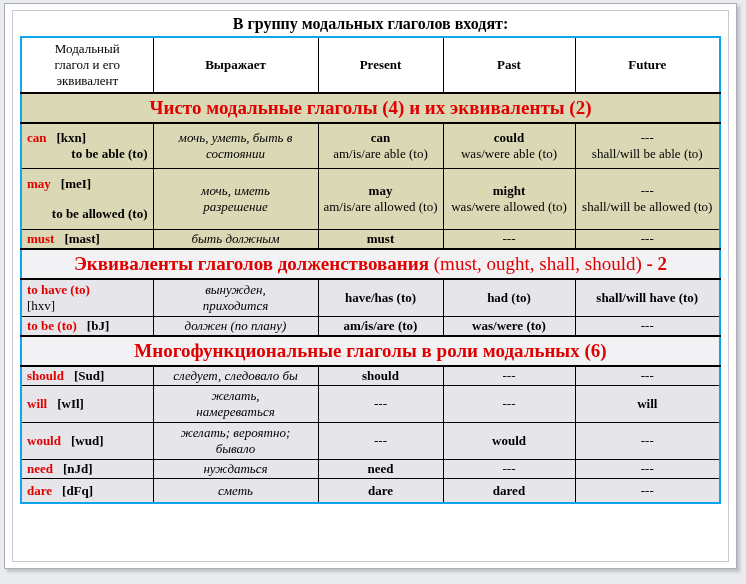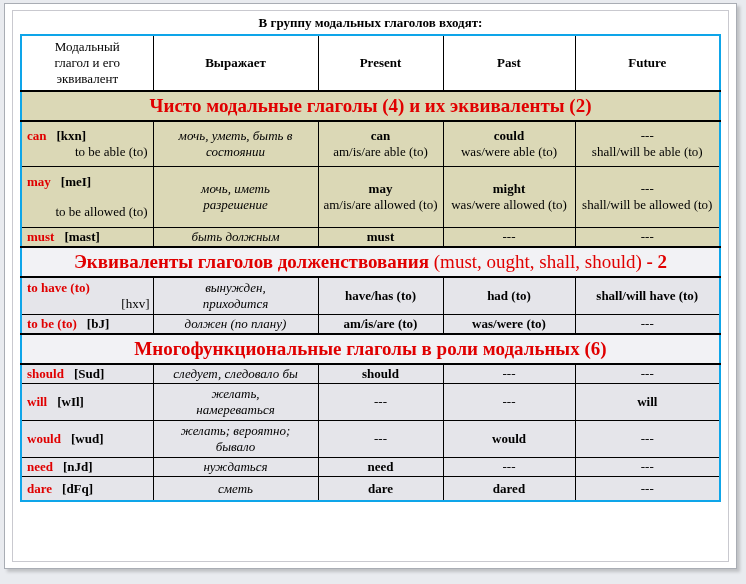--- a/index.html
+++ b/index.html
@@ -13,21 +13,21 @@
     position:absolute;left:4px;top:3px;width:733px;height:566px;
     background:#ffffff;border:1px solid #a9adb4;box-sizing:border-box;
     box-shadow:3px 3px 3px rgba(0,0,0,0.18);
   }
   .inner{
     position:absolute;left:7px;top:6px;right:7px;bottom:6px;
     border:1px solid #c9c9cf;box-sizing:border-box;
     padding:3px 7px;
   }
   .title{
-    text-align:center;font-weight:bold;font-size:13px;
+    text-align:center;font-weight:bold;font-size:16px;
     margin:1px 0 3px 0;
   }
   table{
     width:699px;margin:0 auto;border-collapse:collapse;table-layout:fixed;
     border:2px solid #0ea5e9;font-size:13px;
   }
   col.c1{width:132px}col.c2{width:165px}col.c3{width:125px}col.c4{width:132px}col.c5{width:145px}
   th,td{
     border:1px solid #000;padding:1px 3px;text-align:center;vertical-align:middle;
     line-height:1.25;overflow:hidden;
@@ -39,23 +39,23 @@
   tr.grayhead td{background:var(--grayhead,#f2f2f5);}
   tr.section-row td{
     color:var(--red,#e00000);font-weight:bold;font-size:19px;
     border-top:2px solid #000;border-bottom:2px solid #000;padding:2px;
   }
   .seg-normal{font-weight:normal;}
   .cell-modal{text-align:left;padding-left:5px;}
   .verb{color:var(--red,#e00000);font-weight:bold;}
   .transcr{margin-left:10px;font-weight:bold;color:#000;}
   .line2{line-height:1.2;}
-  .line2.bold{font-weight:normal;}
+  .line2.bold{font-weight:bold;}
   .line2.align-right{text-align:right;padding-right:2px;}
-  .line2.align-center{text-align:right;}
+  .line2.align-center{text-align:left;}
   .line2.gap{margin-top:13px;}
   .cell-meaning{font-style:italic;white-space:pre-line;}
   .tense-line{line-height:1.25;}
   .tense-line.b{font-weight:bold;}
   .row-can td{height:42px;}
   .row-may td{height:58px;}
   .row-ought td{height:33px;}
   .row-have td{height:34px;}
   .row-would td{height:34px;}
   .row-will td{height:34px;}

